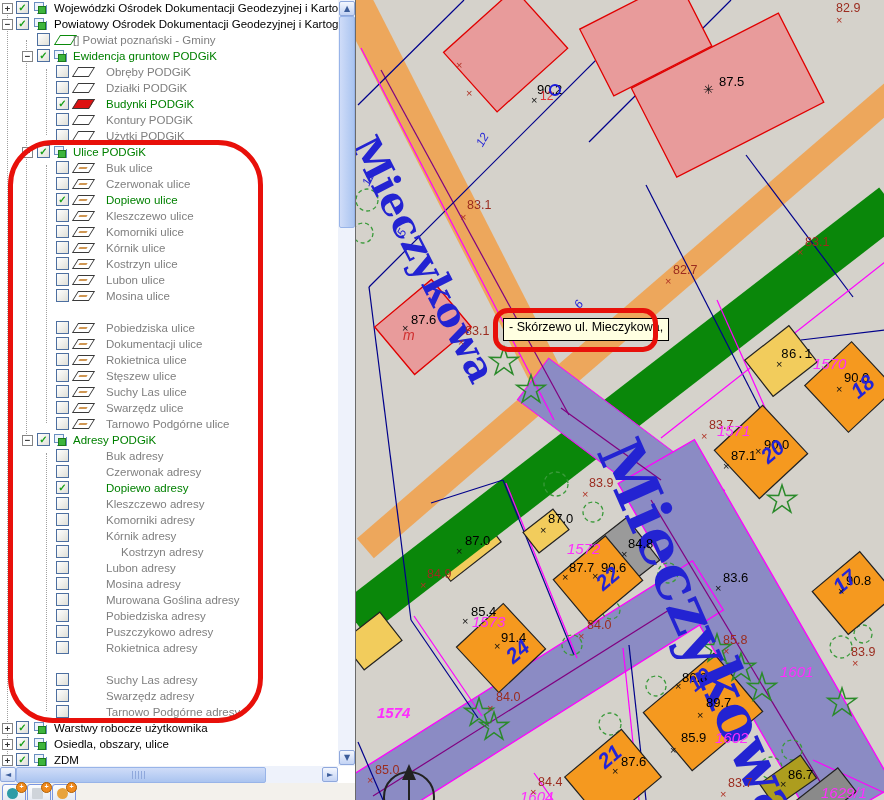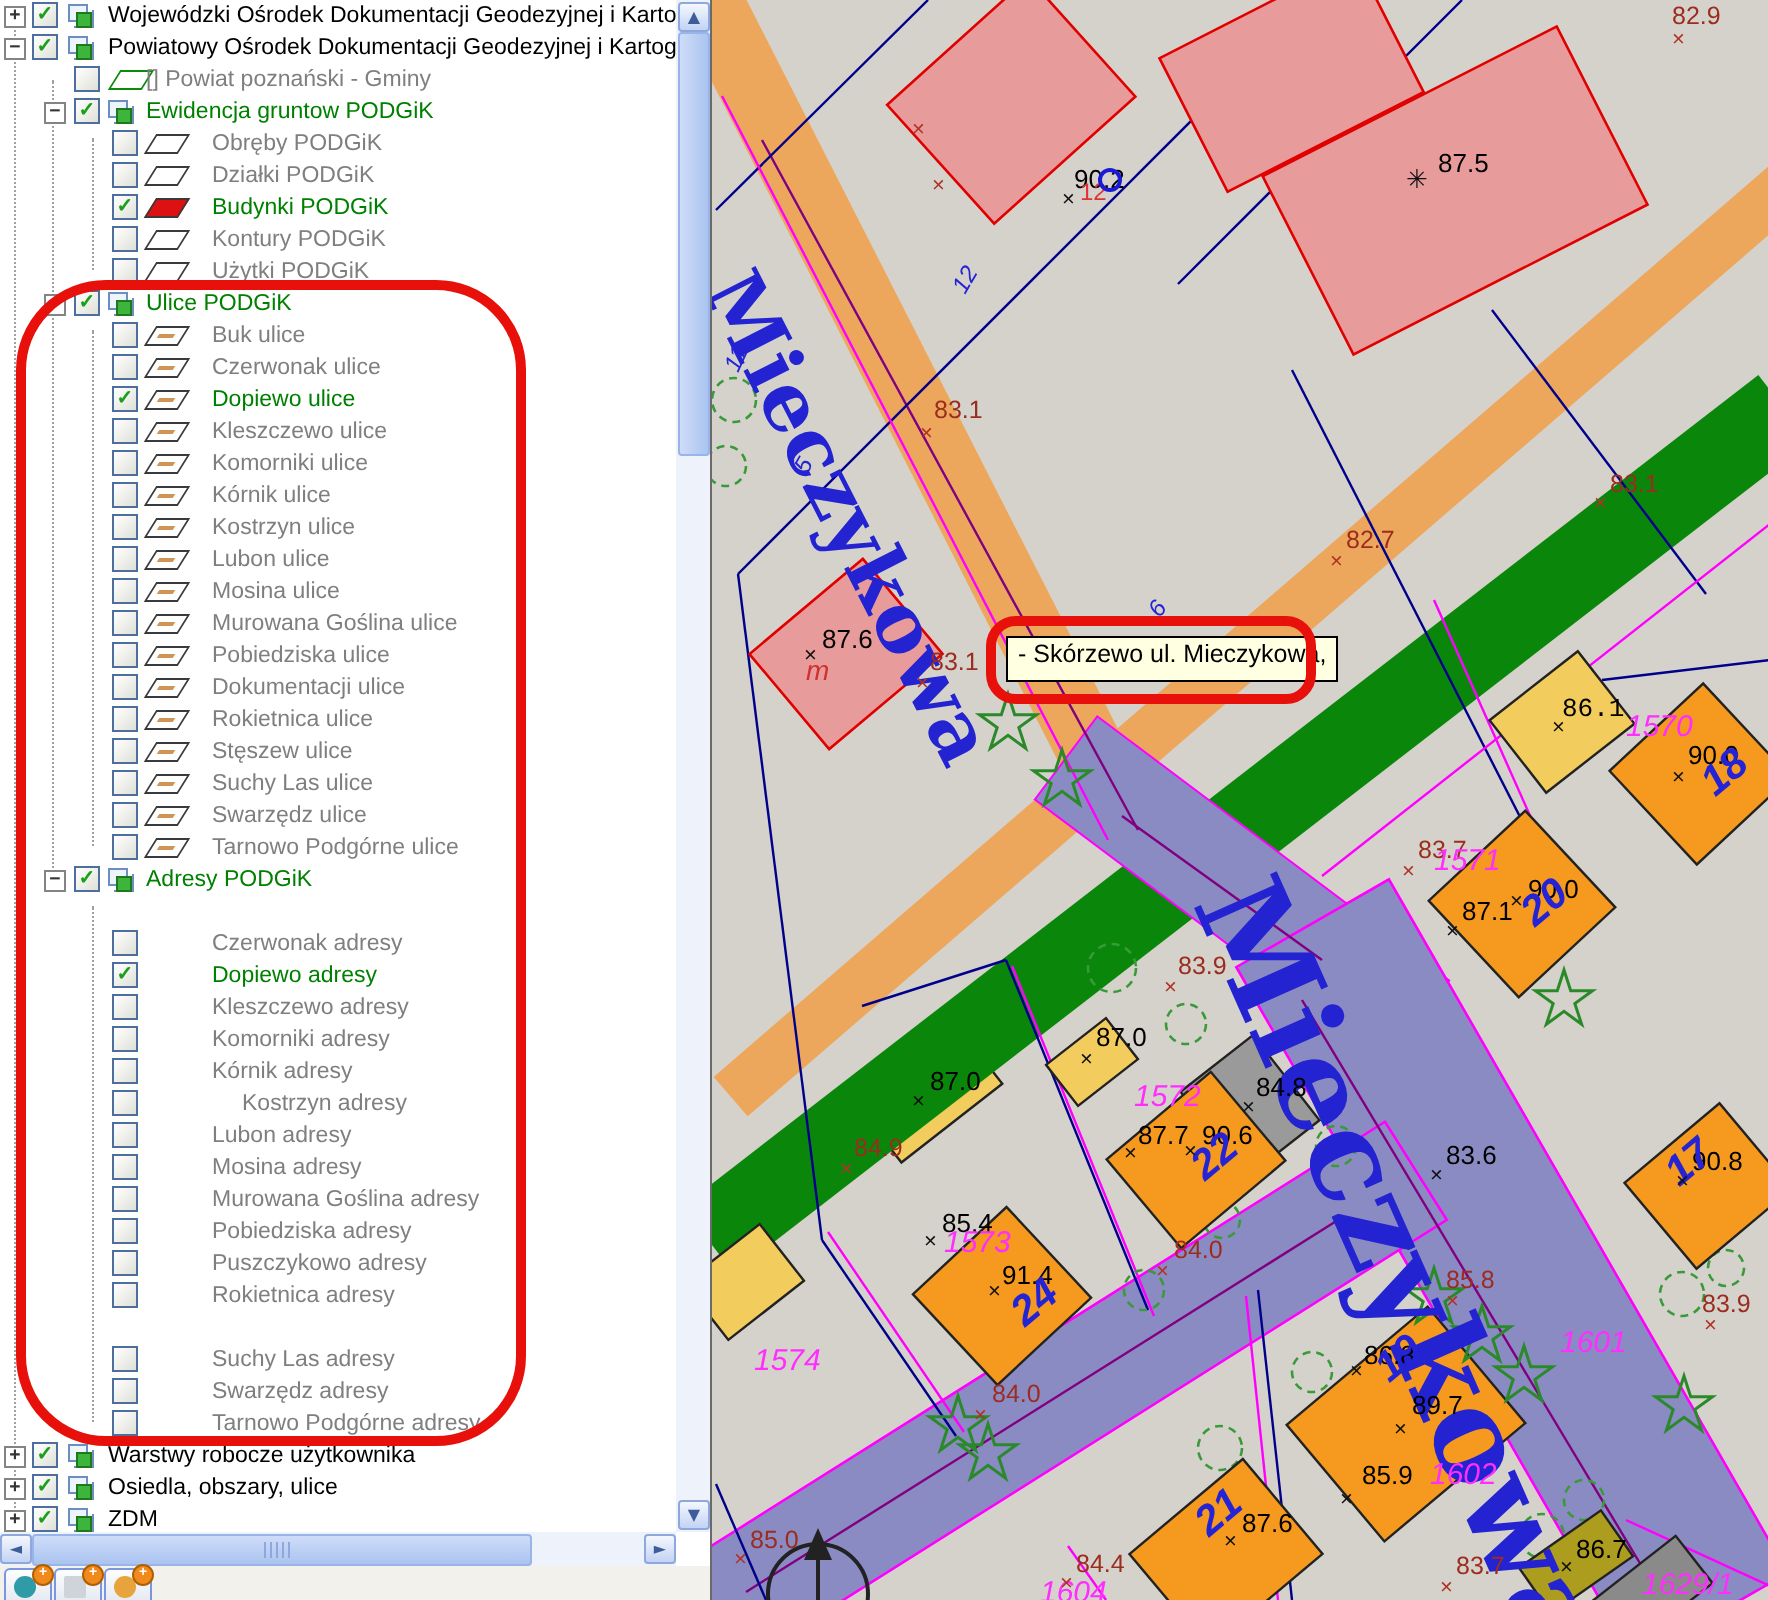--- a/index.html
+++ b/index.html
@@ -208,27 +208,20 @@
           </span>
           <span class="lbl t-gray" style="left: 106px;">Lubon ulice</span>
         </div>
         <div class="trow" style="top: 288px;">
           <span class="cb" style="left: 56px;"></span>
           <span class="ic-poly-street poly" style="left: 71px;">
             <i></i>
           </span>
           <span class="lbl t-gray" style="left: 106px;">Mosina ulice</span>
         </div>
-        <div class="trow" style="top: 304px;">
-          <span class="cb" style="left: 56px;"></span>
-          <span class="ic-poly-street poly" style="left: 71px;">
-            <i></i>
-          </span>
-          <span class="lbl t-gray" style="left: 106px;">Murowana Goślina ulice</span>
-        </div>
         <div class="trow" style="top: 320px;">
           <span class="cb" style="left: 56px;"></span>
           <span class="ic-poly-street poly" style="left: 71px;">
             <i></i>
           </span>
           <span class="lbl t-gray" style="left: 106px;">Pobiedziska ulice</span>
         </div>
         <div class="trow" style="top: 336px;">
           <span class="cb" style="left: 56px;"></span>
           <span class="ic-poly-street poly" style="left: 71px;">
@@ -269,20 +262,24 @@
           <span class="ic-poly-street poly" style="left: 71px;">
             <i></i>
           </span>
           <span class="lbl t-gray" style="left: 106px;">Tarnowo Podgórne ulice</span>
         </div>
         <div class="trow" style="top: 432px;">
           <span class="exp" style="left: 22px;">−</span>
           <span class="cb" style="left: 37px;">✓</span>
           <span class="ic-layers" style="left: 53px;"></span>
           <span class="lbl t-green" style="left: 73px;">Adresy PODGiK</span>
+        </div>
+        <div class="trow" style="top: 448px;">
+          <span class="cb" style="left: 56px;"></span>
+          <span class="lbl t-gray" style="left: 106px;">Buk adresy</span>
         </div>
         <div class="trow" style="top: 464px;">
           <span class="cb" style="left: 56px;"></span>
           <span class="lbl t-gray" style="left: 106px;">Czerwonak adresy</span>
         </div>
         <div class="trow" style="top: 480px;">
           <span class="cb" style="left: 56px;">✓</span>
           <span class="lbl t-green" style="left: 106px;">Dopiewo adresy</span>
         </div>
         <div class="trow" style="top: 496px;">
@@ -528,21 +525,21 @@
         <span class="ml ml-k" style="left: 115px; top: 604px;">85.4</span>
         <span class="ml ml-m" style="left: 116px; top: 613px;">1573</span>
         <span class="ml ml-r" style="left: 231px; top: 618px;">84.0</span>
         <span class="ml ml-k" style="left: 145px; top: 630px;">91.4</span>
         <span class="ml ml-r" style="left: 367px; top: 633px;">85.8</span>
         <span class="ml ml-r" style="left: 495px; top: 645px;">83.9</span>
         <span class="ml ml-h" style="left: 145px; top: 650px; transform: rotate(-40deg);">24</span>
         <span class="ml ml-m" style="left: 424px; top: 663px;">1601</span>
         <span class="ml ml-k" style="left: 326px; top: 670px;">86.8</span>
         <span class="ml ml-h" style="left: 327px; top: 678px; transform: rotate(-40deg);">19</span>
-        <span class="ml ml-m" style="left: 21px; top: 672px;">1574</span>
+        <span class="ml ml-m" style="left: 21px; top: 704px; font-weight: bold;">1574</span>
         <span class="ml ml-r" style="left: 140px; top: 690px;">84.0</span>
         <span class="ml ml-k" style="left: 350px; top: 695px;">89.7</span>
         <span class="ml ml-m" style="left: 359px; top: 729px;">1602</span>
         <span class="ml ml-k" style="left: 325px; top: 730px;">85.9</span>
         <span class="ml ml-h" style="left: 237px; top: 755px; transform: rotate(-40deg);">21</span>
         <span class="ml ml-k" style="left: 265px; top: 754px;">87.6</span>
         <span class="ml ml-r" style="left: 19px; top: 763px;">85.0</span>
         <span class="ml ml-k" style="left: 432px; top: 767px;">86.7</span>
         <span class="ml ml-r" style="left: 182px; top: 775px;">84.4</span>
         <span class="ml ml-r" style="left: 372px; top: 776px;">83.7</span>

